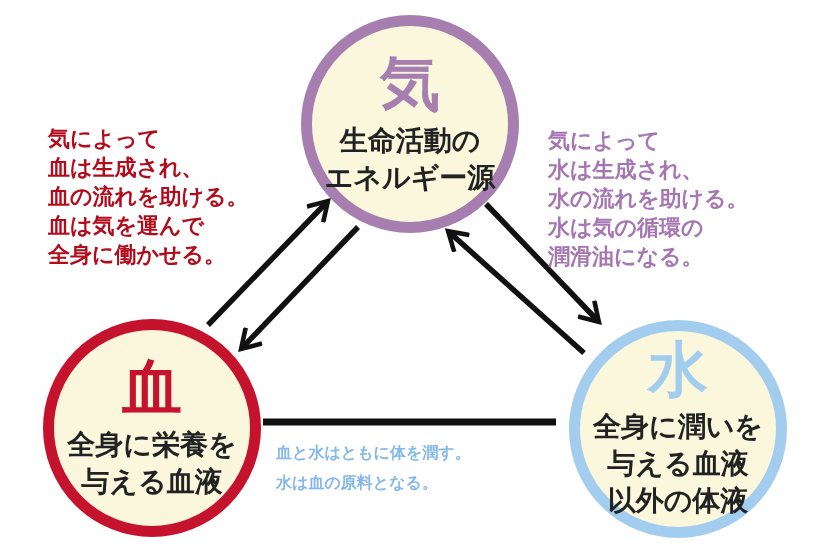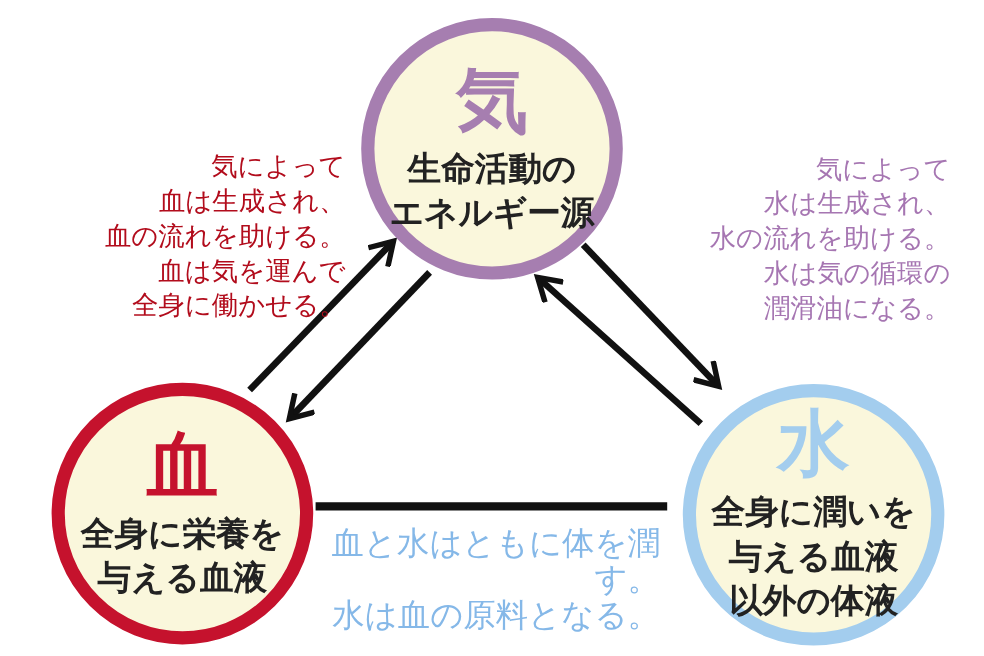--- a/index.html
+++ b/index.html
@@ -35,37 +35,37 @@
   }
   .node-qi    { left: 301px; top: 15px;  border: 11px solid var(--qi, #a67eb0); }
   .node-qi .symbol    { color: var(--qi, #a67eb0); }
   .node-blood { left: 43px;  top: 319px; border: 11px solid var(--blood, #c5122d); }
   .node-blood .symbol { color: var(--blood, #c5122d); }
   .node-water { left: 569px; top: 320px; border: 11px solid var(--water, #a3cdee); }
   .node-water .symbol { color: var(--water, #a3cdee); }
 
   .note {
     position: absolute;
-    font-weight: 400;
-    text-align: right;
+    font-weight: 700;
+    text-align: left;
     white-space: pre-line;
   }
   .note-qi-blood {
     left: 48px; top: 124px; width: 240px;
     font-size: 22px; line-height: 29px;
     color: var(--note_red, #b20c1c);
   }
   .note-qi-water {
     left: 548px; top: 126px; width: 244px;
     font-size: 22px; line-height: 29px;
     color: var(--note_purple, #a676b2);
   }
   .note-blood-water {
-    left: 260px; top: 438px; width: 290px;
-    font-size: 27px; line-height: 30px;
+    left: 276px; top: 438px; width: 290px;
+    font-size: 16px; line-height: 30px;
     color: var(--note_blue, #85b8e8);
   }
 </style>
 </head>
 <body>
 
 <div class="canvas">
 
   <svg class="arrows" viewBox="0 0 820 547" xmlns="http://www.w3.org/2000/svg">
     <defs>

